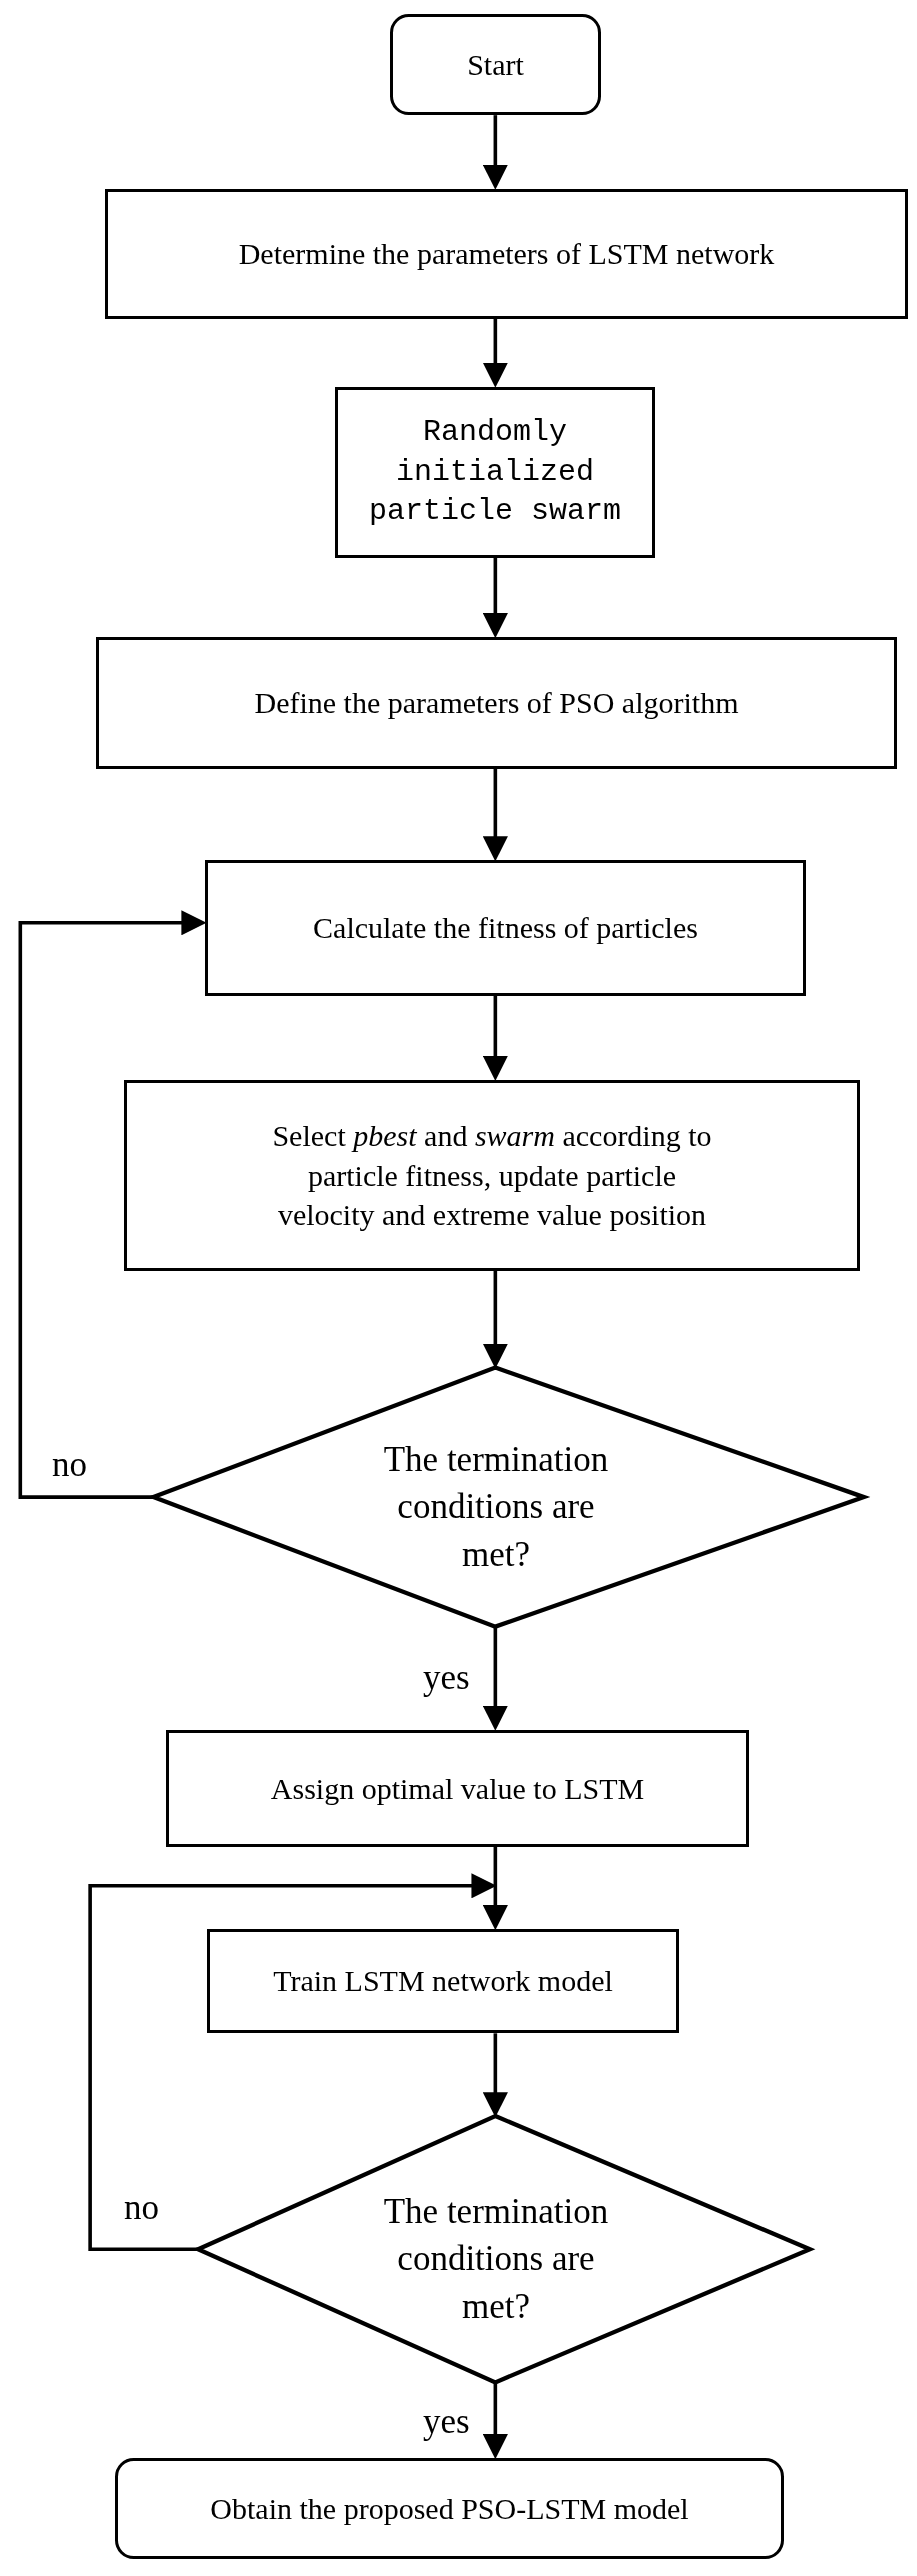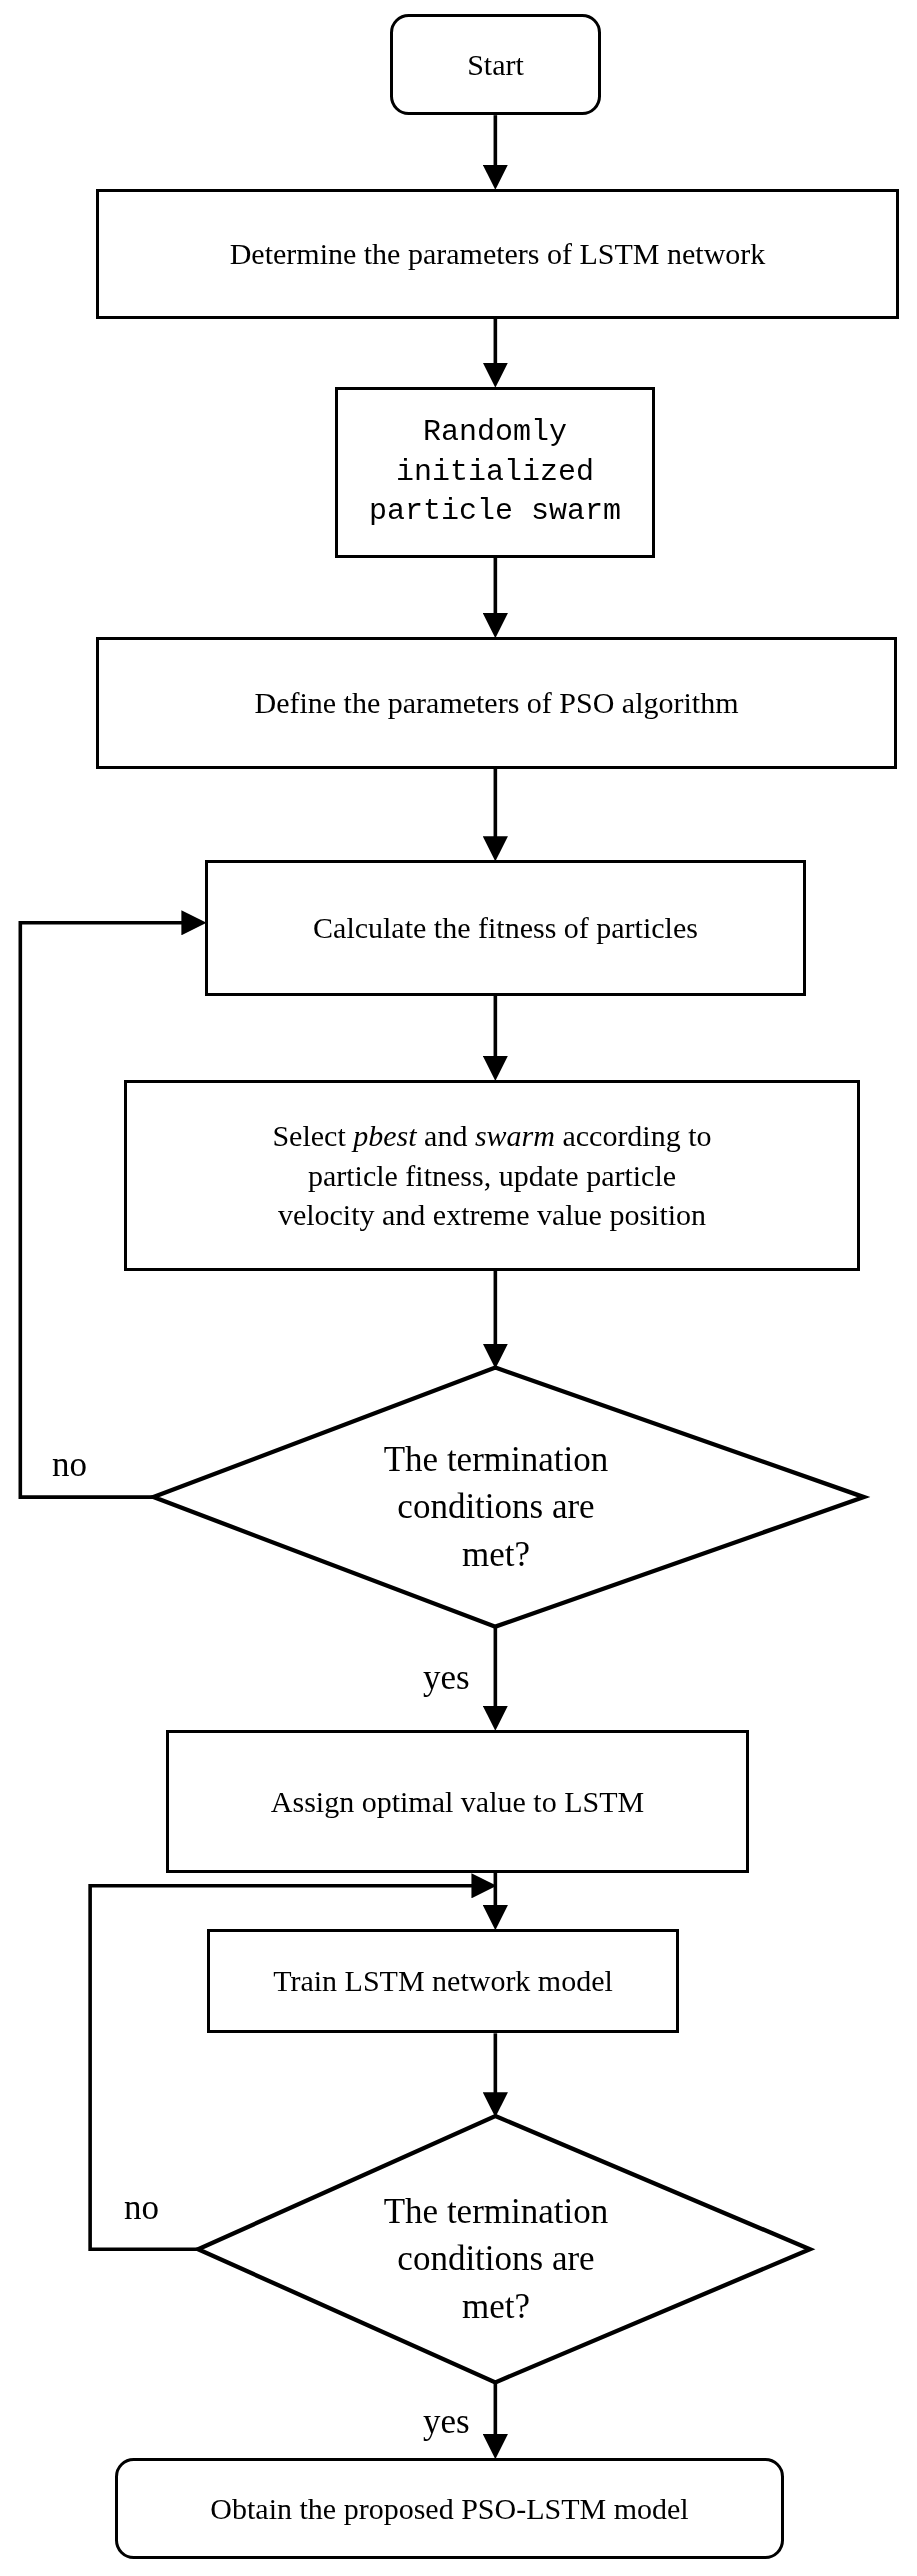--- a/index.html
+++ b/index.html
@@ -102,21 +102,21 @@
 met?</div>
 
   <div class="edge-label" style="left:345px; top:2188px; width:302px; text-align:center; white-space:pre-line; line-height:1.35;">The termination
 conditions are
 met?</div>
 
   <div class="node terminal" style="left:390px; top:14.4px; width:211px; height:101px;">
     <span class="txt">Start</span>
   </div>
 
-  <div class="node" style="left:96px; top:189px; width:803px; height:130px;text-align:center;">
+  <div class="node" style="left:105px; top:189px; width:803px; height:130px;text-align:center;">
     <span class="txt">Determine the parameters of LSTM network</span>
   </div>
 
   <div class="node" style="left:335px; top:387px; width:320px; height:171px; white-space:pre-line;font-family:Liberation Mono, monospace;">
     <span class="txt" style="white-space:pre-line;">Randomly
 initialized
 particle swarm</span>
   </div>
 
   <div class="node" style="left:96px; top:637px; width:801px; height:132px;">
@@ -128,21 +128,21 @@
   </div>
 
   <div class="node" style="left:124px; top:1080px; width:736px; height:191px;">
     <span class="txt">
       <span><span>Select </span><span class="ital">pbest</span><span> and </span><span class="ital">swarm</span><span> according to</span></span><br>
       <span>particle fitness, update particle</span><br>
       <span>velocity and extreme value position</span>
     </span>
   </div>
 
-  <div class="node" style="left:166px; top:1730px; width:583px; height:143px;">
+  <div class="node" style="left:166px; top:1730px; width:583px; height:117px;">
     <span class="txt">Assign optimal value to LSTM</span>
   </div>
 
   <div class="node" style="left:207px; top:1929px; width:472px; height:104px;">
     <span class="txt">Train LSTM network model</span>
   </div>
 
   <div class="node terminal" style="left:115px; top:2458px; width:669px; height:101px;">
     <span class="txt">Obtain the proposed PSO-LSTM model</span>
   </div>

